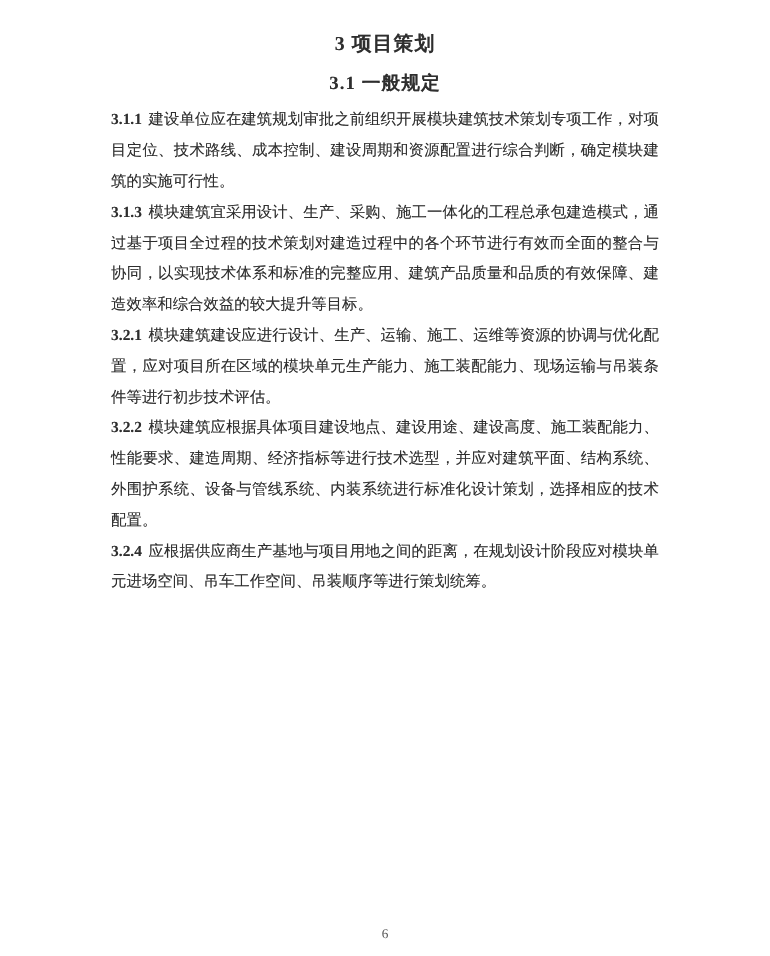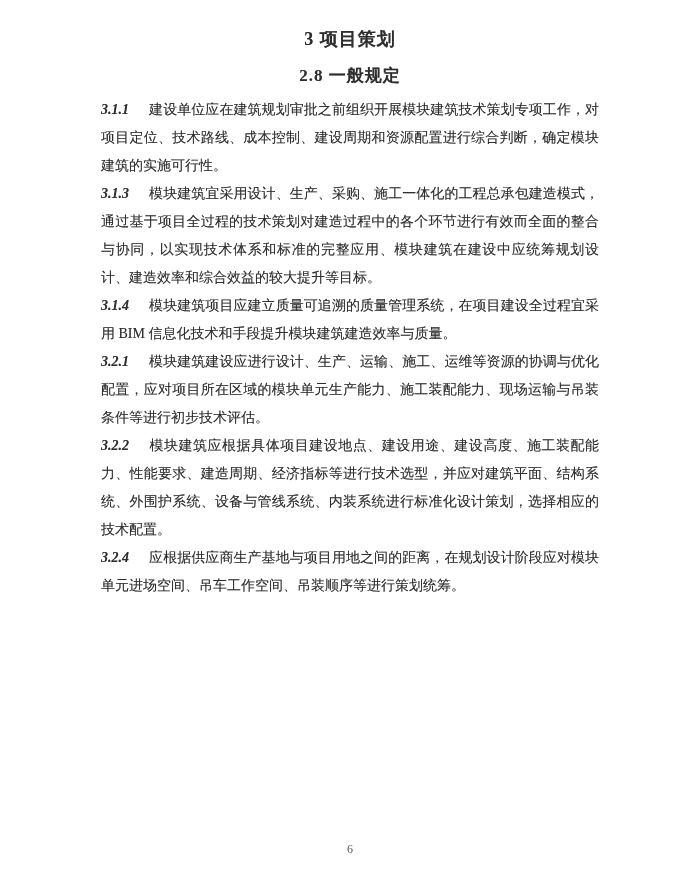--- a/index.html
+++ b/index.html
@@ -45,50 +45,48 @@
   .clause {
     margin: 0;
     font-size: 14px;
     line-height: 28px;
     text-align: justify;
     text-justify: inter-character;
     word-break: break-all;
   }
   .clause-num {
     font-weight: bold;
-    padding-right: 20px;
-    font-style: italic;
+    padding-right: 6px;
   }
   .page-number {
     position: absolute;
     left: 0;
     right: 0;
     bottom: 14px;
     text-align: center;
     font-size: 12px;
     line-height: 12px;
     color: #555555;
     text-shadow: none;
   }
 </style>
 </head>
 <body>
 
 <div class="page">
 
   <h1 class="chapter-title">3 项目策划</h1>
 
-  <h2 class="section-heading first">2.8 一般规定</h2>
+  <h2 class="section-heading first">3.1 一般规定</h2>
 
   <p class="clause"><span class="clause-num">3.1.1</span><span>建设单位应在建筑规划审批之前组织开展模块建筑技术策划专项工作，对项目定位、技术路线、成本控制、建设周期和资源配置进行综合判断，确定模块建筑的实施可行性。</span></p>
 
 
-  <p class="clause"><span class="clause-num">3.1.3</span><span>模块建筑宜采用设计、生产、采购、施工一体化的工程总承包建造模式，通过基于项目全过程的技术策划对建造过程中的各个环节进行有效而全面的整合与协同，以实现技术体系和标准的完整应用、模块建筑在建设中应统筹规划设计、建造效率和综合效益的较大提升等目标。</span></p>
+  <p class="clause"><span class="clause-num">3.1.3</span><span>模块建筑宜采用设计、生产、采购、施工一体化的工程总承包建造模式，通过基于项目全过程的技术策划对建造过程中的各个环节进行有效而全面的整合与协同，以实现技术体系和标准的完整应用、建筑产品质量和品质的有效保障、建造效率和综合效益的较大提升等目标。</span></p>
 
-  <p class="clause"><span class="clause-num">3.1.4</span><span>模块建筑项目应建立质量可追溯的质量管理系统，在项目建设全过程宜采用 BIM 信息化技术和手段提升模块建筑建造效率与质量。</span></p>
 
 
   <p class="clause"><span class="clause-num">3.2.1</span><span>模块建筑建设应进行设计、生产、运输、施工、运维等资源的协调与优化配置，应对项目所在区域的模块单元生产能力、施工装配能力、现场运输与吊装条件等进行初步技术评估。</span></p>
 
   <p class="clause"><span class="clause-num">3.2.2</span><span>模块建筑应根据具体项目建设地点、建设用途、建设高度、施工装配能力、性能要求、建造周期、经济指标等进行技术选型，并应对建筑平面、结构系统、外围护系统、设备与管线系统、内装系统进行标准化设计策划，选择相应的技术配置。</span></p>
 
 
   <p class="clause"><span class="clause-num">3.2.4</span><span>应根据供应商生产基地与项目用地之间的距离，在规划设计阶段应对模块单元进场空间、吊车工作空间、吊装顺序等进行策划统筹。</span></p>
 
   <div class="page-number">6</div>

